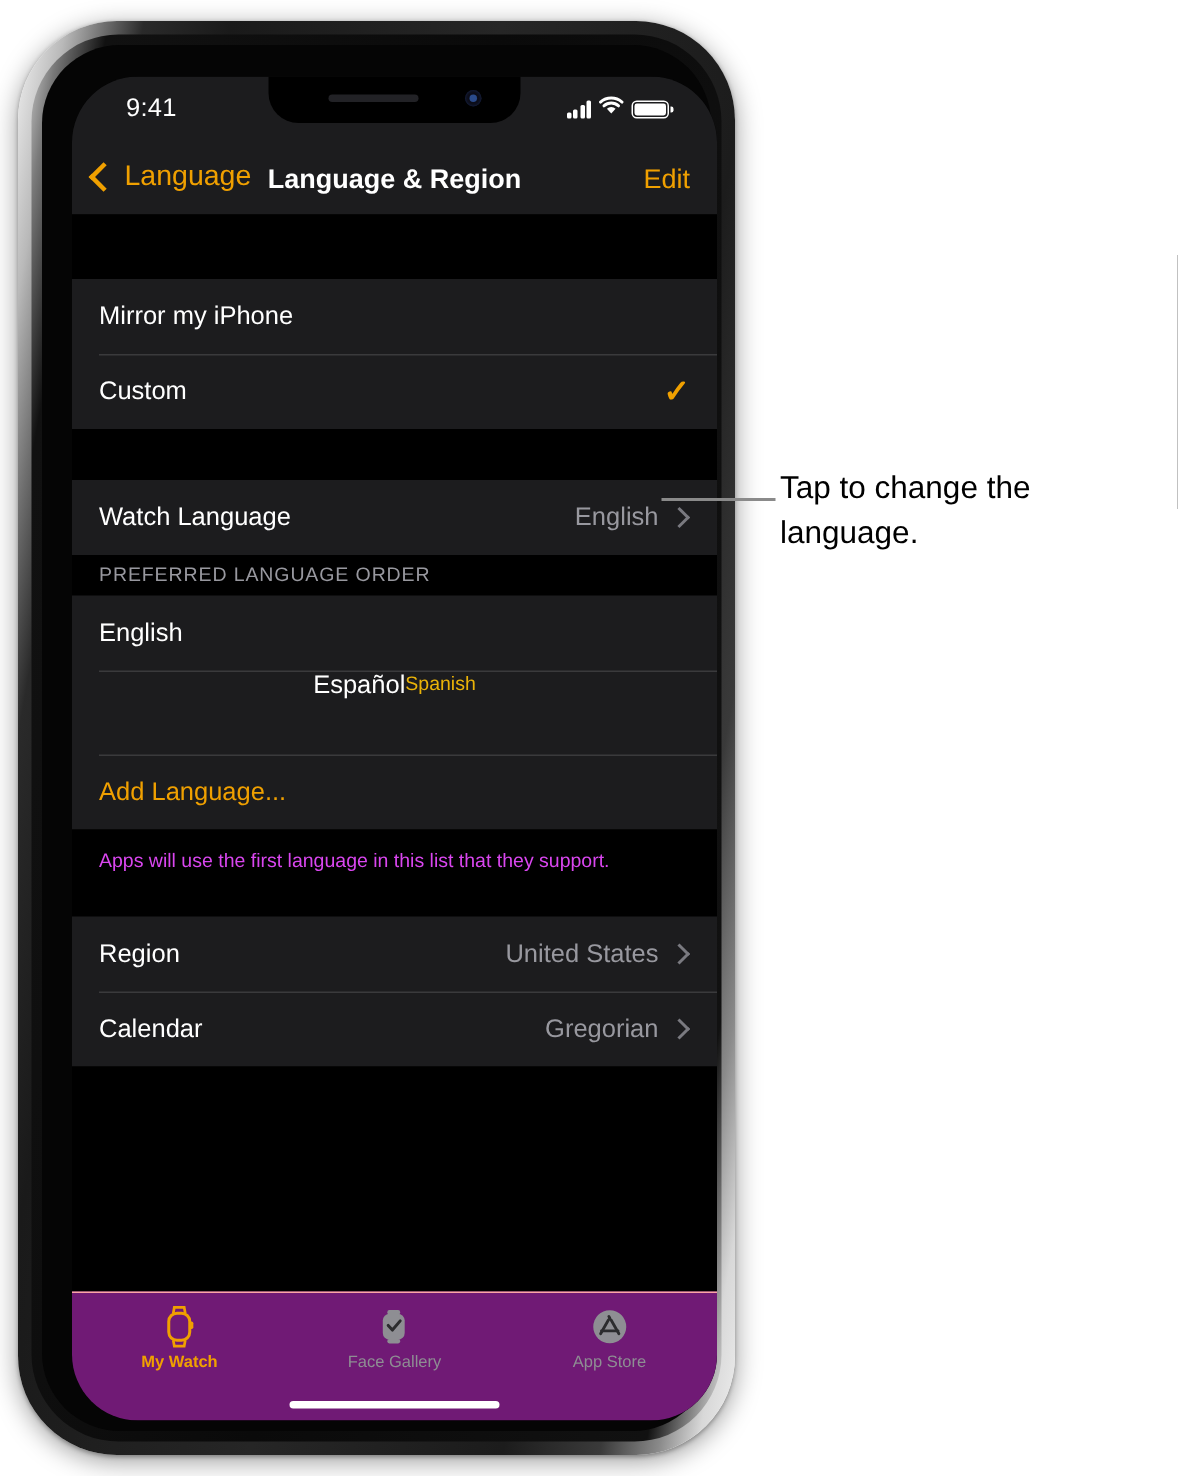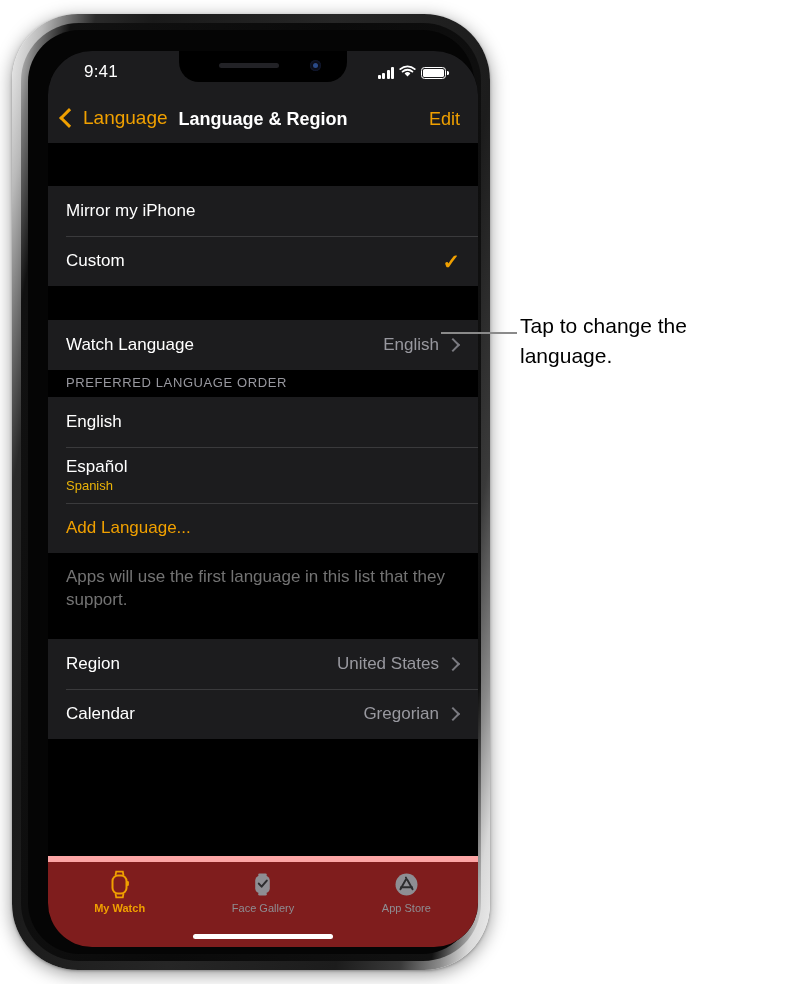--- a/index.html
+++ b/index.html
@@ -236,46 +236,46 @@
   }
   .section-header {
     padding: 5px 18px 7px 18px;
     font-size: 13px;
     letter-spacing: 0.6px;
     color: #98989f;
     background: #000;
   }
   .section-footer {
     padding: 12px 18px 14px 18px;
-    font-size: 17px;
+    font-size: 13px;
     line-height: 1.36;
-    color: #737373;
+    color: #d946ef;
     background: #000;
   }
   .row.tall {
     height: 56px;
-    flex-direction: column;
+    flex-direction: row;
     align-items: flex-start;
     justify-content: center;
     text-align: right;
   }
   .row-sub {
     font-size: 13px;
     color: #eab308;
     margin-top: 1px;
   }
 
   
   #tab-bar {
     position: absolute;
     left: 0; right: 0; bottom: 0;
     height: 85px;
-    background: #7f1d1d;
+    background: #701a75;
     display: flex;
-    border-top: 6px solid #fca5a5;
+    border-top: 1px solid #fca5a5;
   }
   .tab {
     flex: 1;
     display: flex;
     flex-direction: column;
     align-items: center;
     padding-top: 8px;
     cursor: pointer;
   }
   .tab-label {

